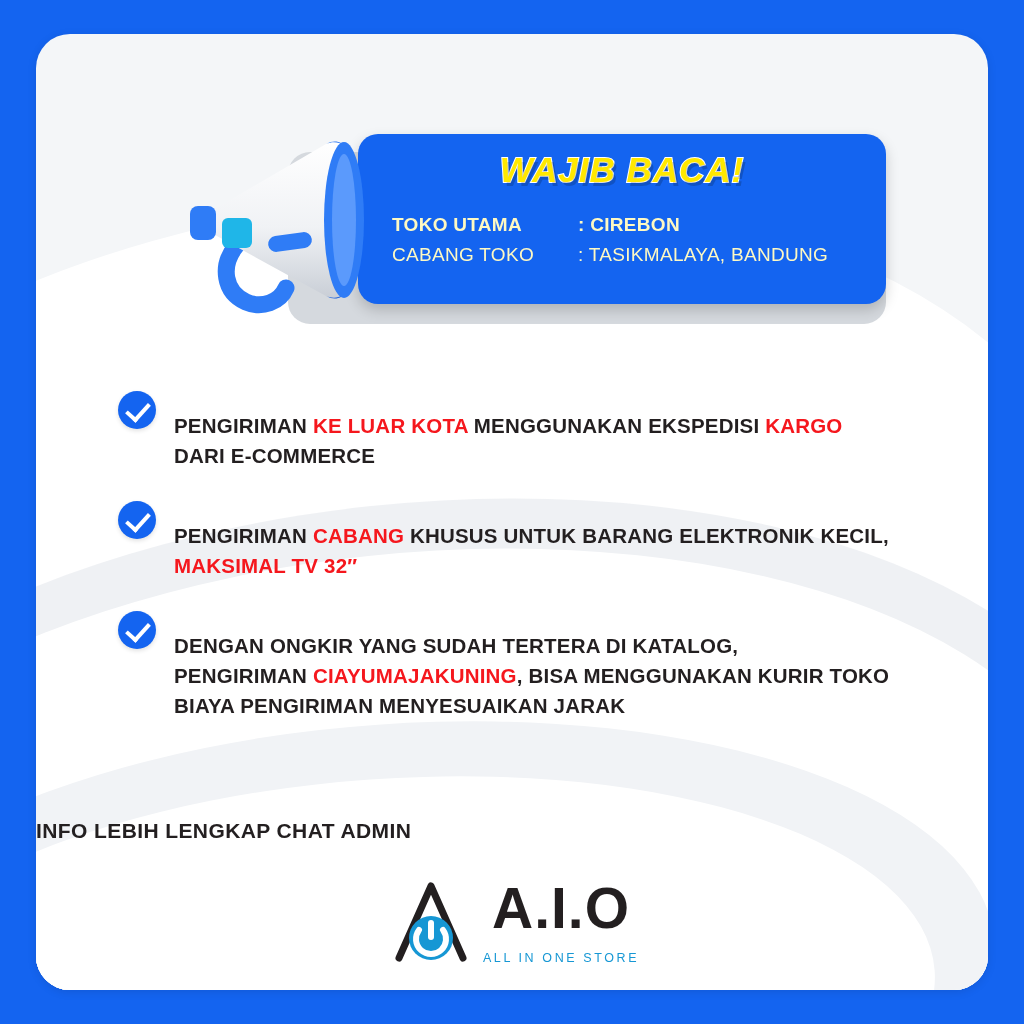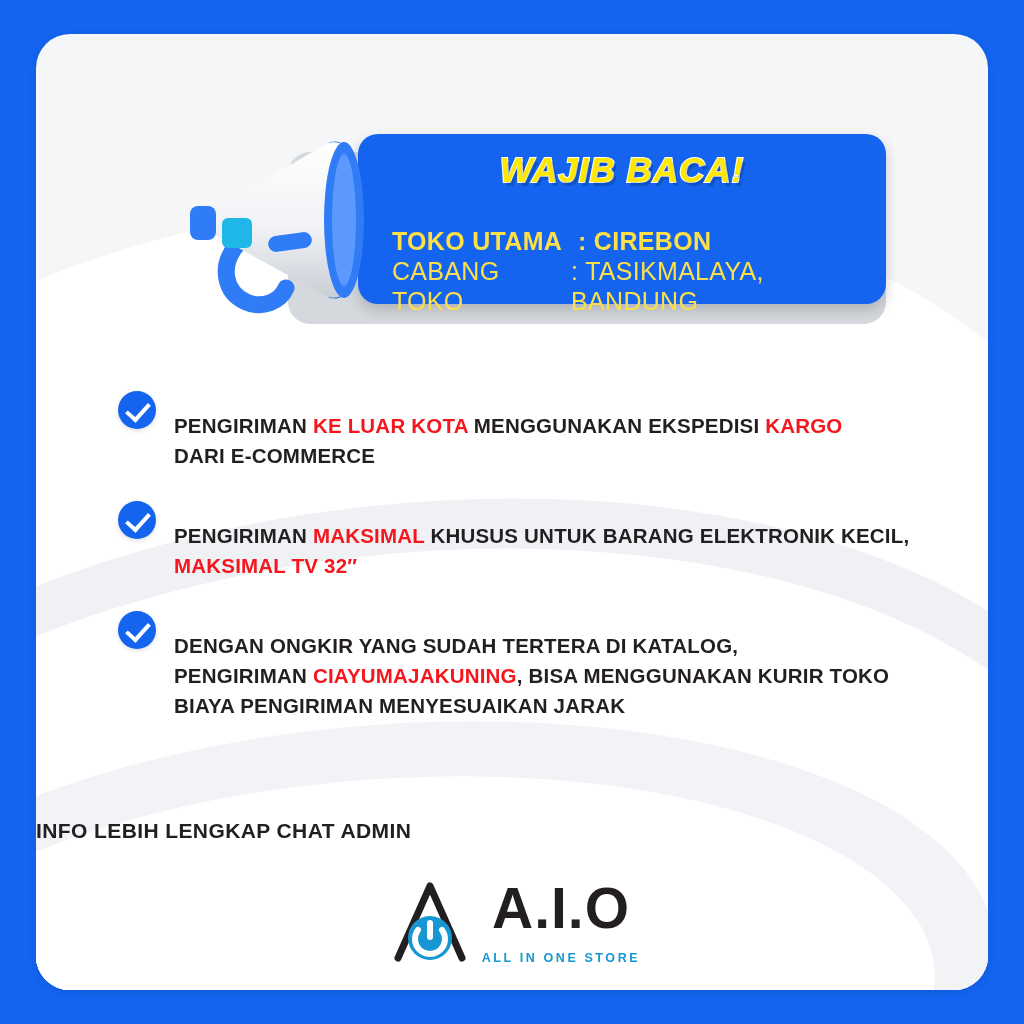--- a/index.html
+++ b/index.html
@@ -99,23 +99,23 @@
     font-style: italic;
     letter-spacing: 1px;
     color: #ffe800;
     -webkit-text-stroke: 2px #ffffff;
     paint-order: stroke fill;
     text-shadow: 3px 4px 0 rgba(0,0,0,0.18);
   }
   .banner-rows {
     position: absolute;
     left: 34px;
-    top: 92px;
-    color: #fde047;
-    font-size: 25px;
+    top: 76px;
+    color: #fef9c3;
+    font-size: 19px;
     line-height: 30px;
   }
   .brow { display: flex; }
   .blabel { width: 186px; letter-spacing: .3px; }
   .bvalue { letter-spacing: .3px; }
   .b-bold { font-weight: bold; }
 
   
   .megaphone {
     position: absolute;
@@ -197,21 +197,21 @@
   }
   .logo-word {
     font-size: 57px;
     font-weight: bold;
     color: #231f20;
     letter-spacing: 1px;
     line-height: 58px;
   }
   .logo-sub {
     font-size: 12.5px;
-    font-weight: bold;
+    font-weight: normal;
     color: #1697d4;
     letter-spacing: 2.6px;
     margin-top: 14px;
   }
 </style>
 </head>
 <body>
 
 <div class="poster">
   <div class="card">
@@ -280,21 +280,21 @@
             <div>
               <span>DARI E-COMMERCE</span>
             </div>
           </div>
         </div>
 
         <div class="item">
           <div class="check"></div>
           <div class="itext">
             <div>
-              <span>PENGIRIMAN </span><span class="hl">MAKSIMAL</span><span> KHUSUS UNTUK BARANG ELEKTRONIK KECIL,</span>
+              <span>PENGIRIMAN </span><span class="hl">CABANG</span><span> KHUSUS UNTUK BARANG ELEKTRONIK KECIL,</span>
             </div>
             <div>
               <span class="hl">MAKSIMAL TV 32″</span>
             </div>
           </div>
         </div>
 
         <div class="item">
           <div class="check"></div>
           <div class="itext">

